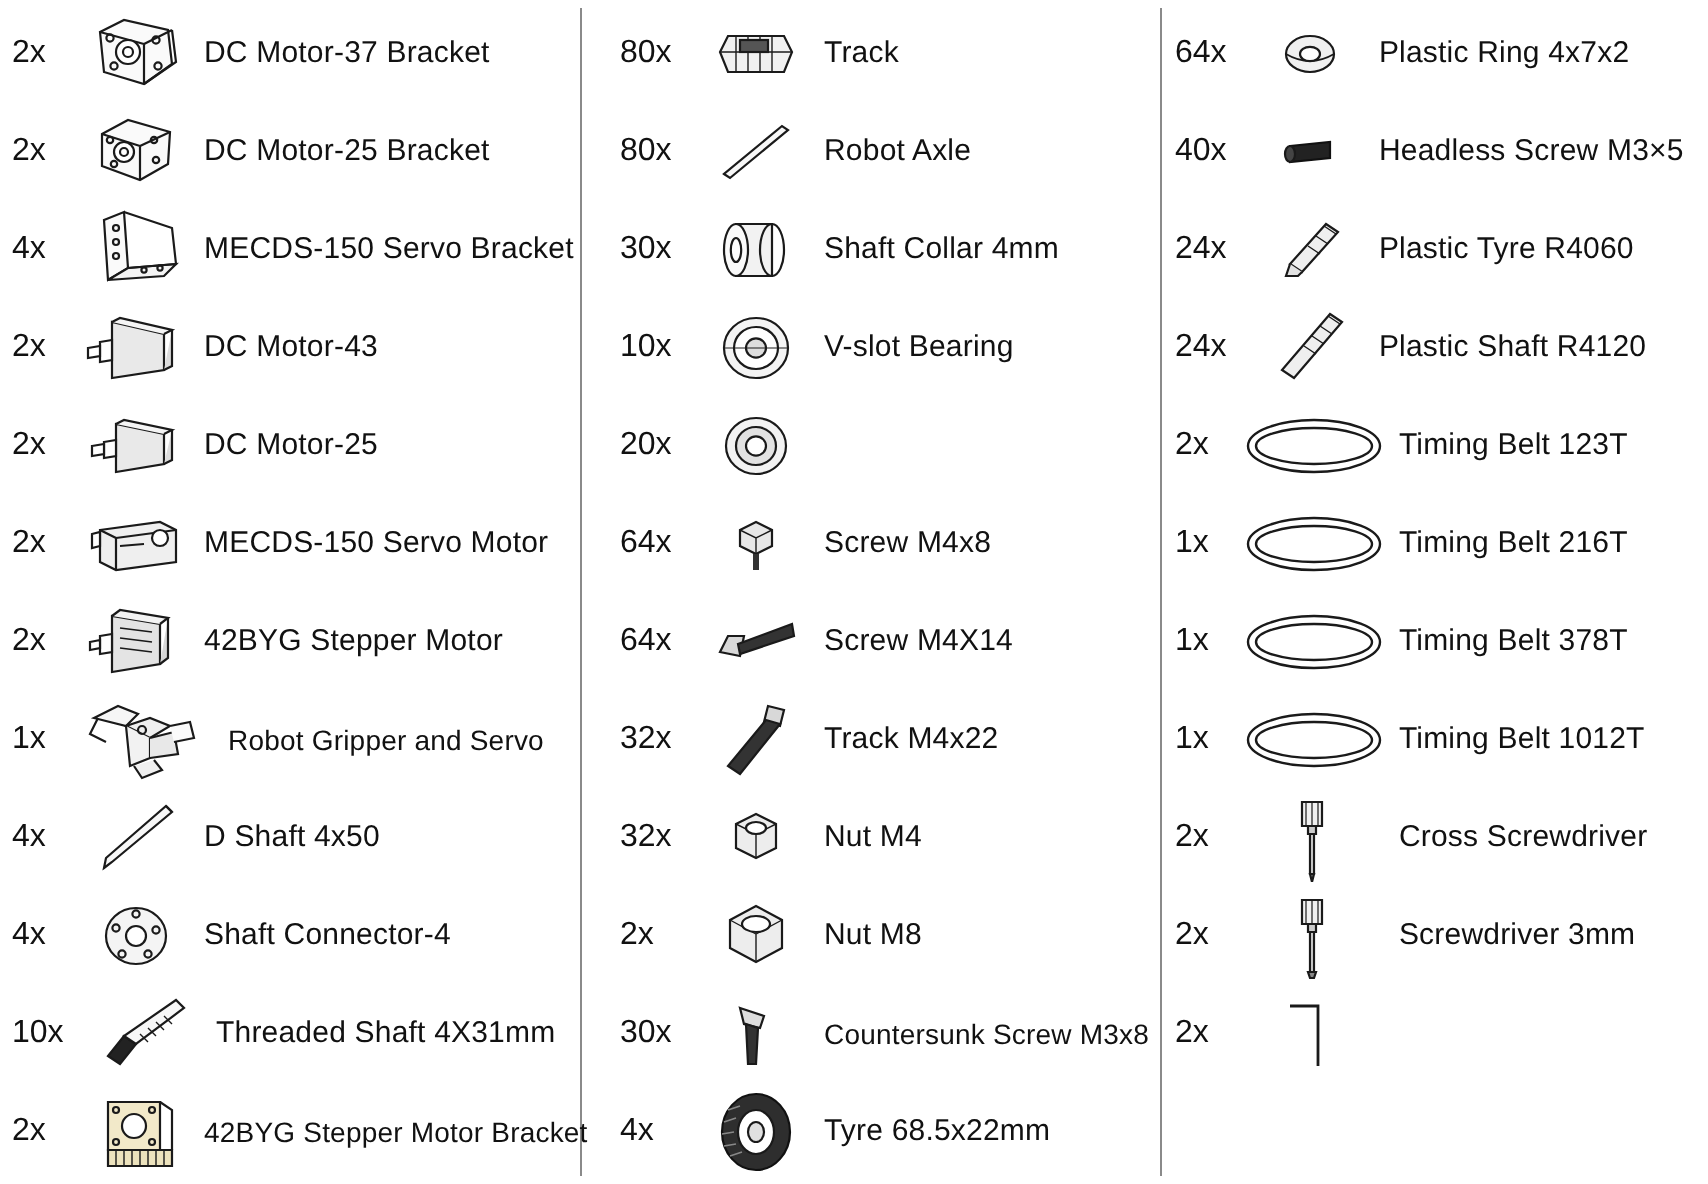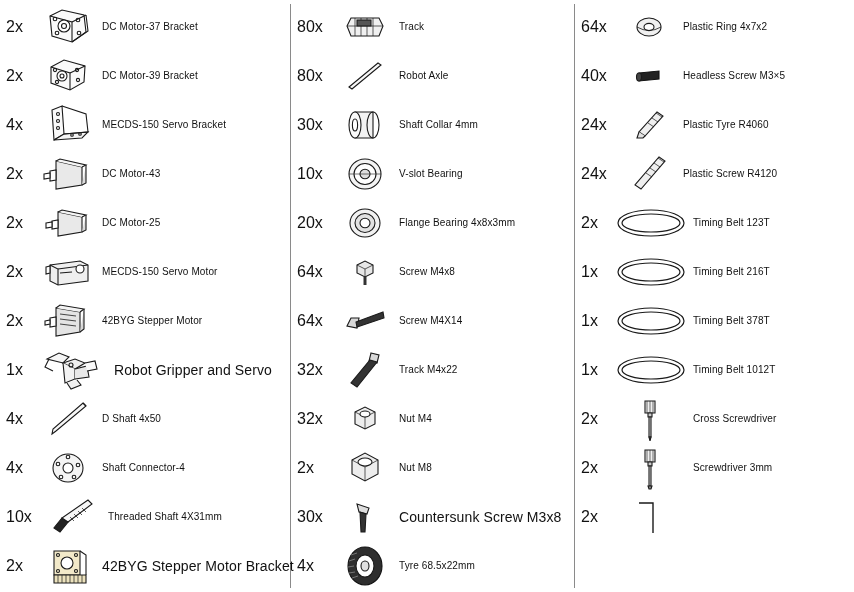--- a/index.html
+++ b/index.html
@@ -17,21 +17,21 @@
     position: relative;
   }
   .col {
     position: relative;
     display: flex;
     flex-direction: column;
     justify-content: flex-start;
     padding-top: 2px;
   }
   .col-0 { width: 290px; }
-  .col-1 { width: 284px; }
+  .col-1 { width: 284px; margin-left: 13px; }
   .col-2 { width: 280px; }
   .divider {
     width: 1px;
     background: #8a8a8a;
     margin: 4px 0 4px 0;
     flex: 0 0 1px;
   }
   .row {
     display: flex;
     flex-direction: row;
@@ -53,21 +53,21 @@
     flex: 0 0 auto;
     width: 56px;
     height: 44px;
     display: flex;
     align-items: center;
     justify-content: center;
     margin-right: 6px;
   }
   .pic svg { display: block; }
   .label {
-    font-size: 10px;
+    font-size: 15px;
     color: #111;
     white-space: nowrap;
     letter-spacing: 0.1px;
   }
   .label.sm { font-size: 14px; }
 </style>
 </head>
 <body>
 
 <div id="sheet">
@@ -101,21 +101,21 @@
           <path d="M9 12 L28 18 L28 35"></path>
           <path d="M28 18 L43 11"></path>
           <circle cx="20" cy="21" r="5" fill="#fff"></circle>
           <circle cx="20" cy="21" r="2" fill="#fff"></circle>
           <circle cx="13" cy="15" r="1.6"></circle>
           <circle cx="35" cy="15" r="1.6"></circle>
           <circle cx="15" cy="27" r="1.6"></circle>
           <circle cx="36" cy="25" r="1.6"></circle>
         </svg>
       </span>
-      <span class="label">DC Motor-39 Bracket</span>
+      <span class="label">DC Motor-25 Bracket</span>
     </div>
 
     <div class="row">
       <span class="qty">4x</span>
       <span class="pic">
         <svg width="52" height="42" viewBox="0 0 52 42" fill="none" stroke="#1a1a1a" stroke-width="1.1">
           <path d="M10 6 L20 2 L22 30 L12 36 Z" fill="#fafafa"></path>
           <path d="M12 36 L40 34 L46 28 L22 30 Z" fill="#f4f4f4"></path>
           <path d="M22 30 L46 28 L44 10 L20 2" fill="none"></path>
           <circle cx="16" cy="10" r="1.5"></circle>
@@ -317,21 +317,20 @@
 
     <div class="row">
       <span class="qty wide">20x</span>
       <span class="pic">
         <svg width="52" height="42" viewBox="0 0 52 42" fill="none" stroke="#1a1a1a" stroke-width="1.1">
           <ellipse cx="26" cy="21" rx="15" ry="14" fill="#f2f2f2"></ellipse>
           <ellipse cx="26" cy="21" rx="10" ry="9.5" fill="#e2e2e2"></ellipse>
           <ellipse cx="26" cy="21" rx="5" ry="4.8" fill="#fff"></ellipse>
         </svg>
       </span>
-      <span class="label">Flange Bearing 4x8x3mm</span>
     </div>
 
     <div class="row">
       <span class="qty wide">64x</span>
       <span class="pic">
         <svg width="52" height="42" viewBox="0 0 52 42" fill="none" stroke="#1a1a1a" stroke-width="1.1">
           <path d="M18 14 L26 10 L34 14 L34 22 L26 26 L18 22 Z" fill="#e7e7e7"></path>
           <path d="M18 14 L26 18 L34 14 M26 18 L26 26" stroke-width="0.7"></path>
           <path d="M26 26 L26 34" stroke-width="3" stroke="#333"></path>
         </svg>
@@ -453,21 +452,21 @@
 
     <div class="row">
       <span class="qty wide">24x</span>
       <span class="pic">
         <svg width="52" height="42" viewBox="0 0 52 42" fill="none" stroke="#1a1a1a" stroke-width="1.1">
           <path d="M36 4 L42 8 L18 36 L12 32 Z" fill="#efefef"></path>
           <path d="M35 5 L41 9" stroke-width="0.7"></path>
           <path d="M31 10 L37 14 M27 15 L33 19 M23 20 L29 24" stroke-width="0.7"></path>
         </svg>
       </span>
-      <span class="label">Plastic Screw R4120</span>
+      <span class="label">Plastic Shaft R4120</span>
     </div>
 
     <div class="row">
       <span class="qty">2x</span>
       <span class="pic" style="width:72px">
         <svg width="72" height="40" viewBox="0 0 72 40" fill="none" stroke="#1a1a1a" stroke-width="1.2">
           <ellipse cx="36" cy="20" rx="33" ry="13" fill="#fff"></ellipse>
           <ellipse cx="36" cy="20" rx="29" ry="9" fill="#fff"></ellipse>
         </svg>
       </span>

